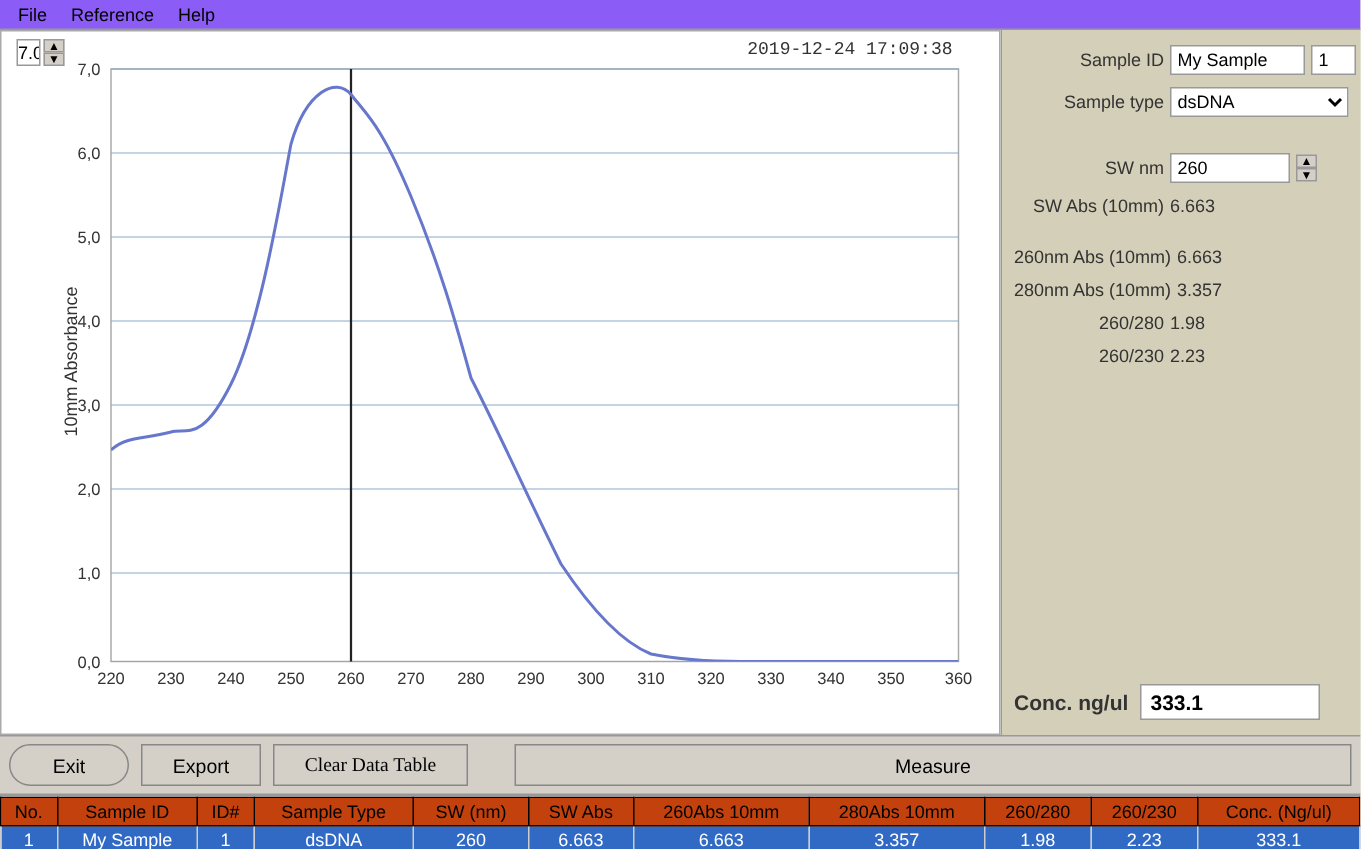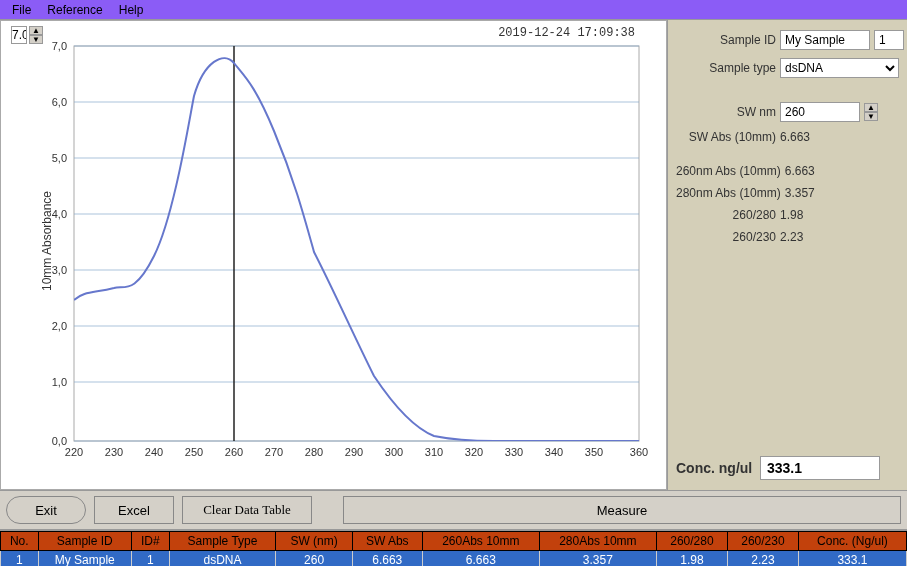--- a/index.html
+++ b/index.html
@@ -193,21 +193,21 @@
     <div class="conc-row">
       <span class="conc-label">Conc. ng/ul</span>
       <div class="conc-value">333.1</div>
     </div>
 
   </div>
 </div>
 
 <div class="button-bar">
   <button class="btn" style="min-width:80px;border-radius:14px;">Exit</button>
-  <button class="btn" style="min-width:80px;">Excel</button>
+  <button class="btn" style="min-width:80px;">Export</button>
   <button class="btn" style="min-width:130px;font-family:Liberation Serif, serif;">Clear Data Table</button>
   <button class="btn-measure">Measure</button>
 </div>
 
 <div class="data-table-container">
   <table class="data-table">
     <thead>
       <tr>
         <th>No.</th>
         <th>Sample ID</th>

